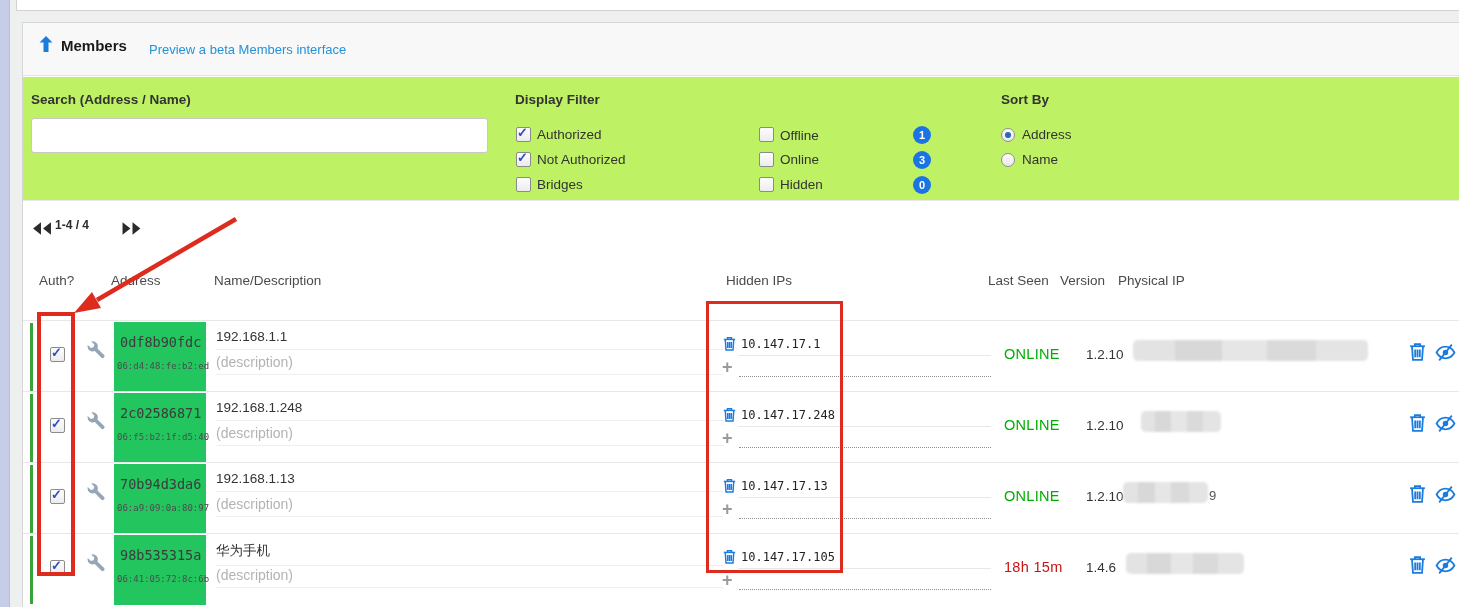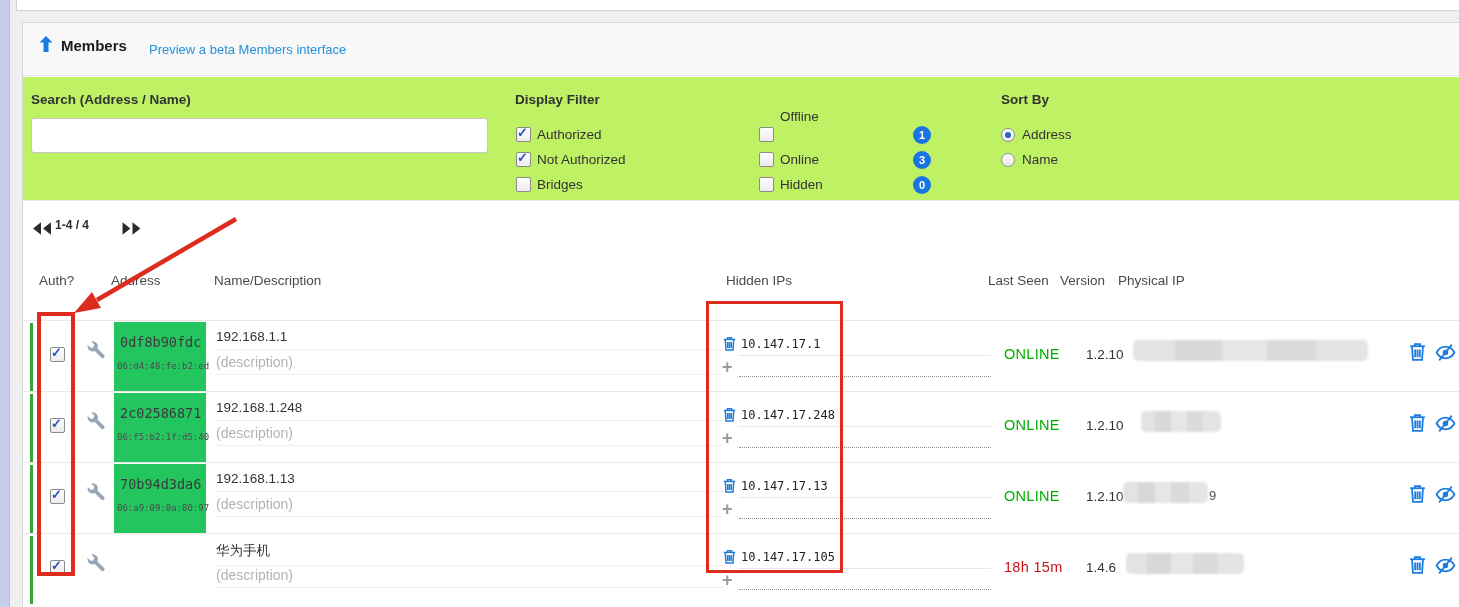--- a/index.html
+++ b/index.html
@@ -117,21 +117,21 @@
         </span>
       <div class="filter-label" style="left:514px; top:50px;">Authorized</div>
       <span class="cb checked" style="left:493px; top:75px;">
           <span class="tick">✓</span>
         </span>
       <div class="filter-label" style="left:514px; top:75px;">Not Authorized</div>
       <span class="cb" style="left:493px; top:100px;"></span>
       <div class="filter-label" style="left:514px; top:100px;">Bridges</div>
 
       <span class="cb" style="left:736px; top:50px;"></span>
-      <div class="filter-label" style="left:757px; top:32px;">Offline</div>
+      <div class="filter-label" style="left:757px; top:51px;">Offline</div>
       <span class="cb" style="left:736px; top:75px;"></span>
       <div class="filter-label" style="left:757px; top:75px;">Online</div>
       <span class="cb" style="left:736px; top:100px;"></span>
       <div class="filter-label" style="left:757px; top:100px;">Hidden</div>
 
       <div class="badge" style="left:890px; top:49px;">1</div>
       <div class="badge" style="left:890px; top:74px;">3</div>
       <div class="badge" style="left:890px; top:99px;">0</div>
 
       <div class="sec-label" style="left:978px; top:15px;">Sort By</div>
@@ -291,20 +291,24 @@
     </div>
 
     <div class="row" style="top:510px; height:73px;">
       <div class="green-bar"></div>
       <span class="cb checked row-cb">
           <span class="tick">✓</span>
         </span>
       <svg class="wrench" viewBox="0 0 20 20">
           <path d="M19.2 4.1a5.5 5.5 0 0 1-7.4 6.5l-7 7a2 2 0 0 1-2.8-2.8l7-7a5.5 5.5 0 0 1 6.5-7.4L12.3 3.6l.8 2.9 2.9.8 3.2-3.2z" fill="#97a6b6"></path>
         </svg>
+      <div class="addr-cell">
+        <div class="addr">98b535315a</div>
+        <div class="mac">06:41:05:72:8c:6b</div>
+      </div>
       <div class="name">华为手机</div>
       <div class="desc">(description)</div>
       <svg class="ip-trash" viewBox="0 0 16 18">
           <g stroke="#1b7cdf" stroke-width="1.8" fill="none">
             <path d="M1 4h14"></path>
             <path d="M5.5 4V2h5v2"></path>
             <path d="M2.8 4l.9 13h8.6l.9-13"></path>
             <path d="M5.8 7v7.5M8 7v7.5M10.2 7v7.5"></path>
           </g>
         </svg>

